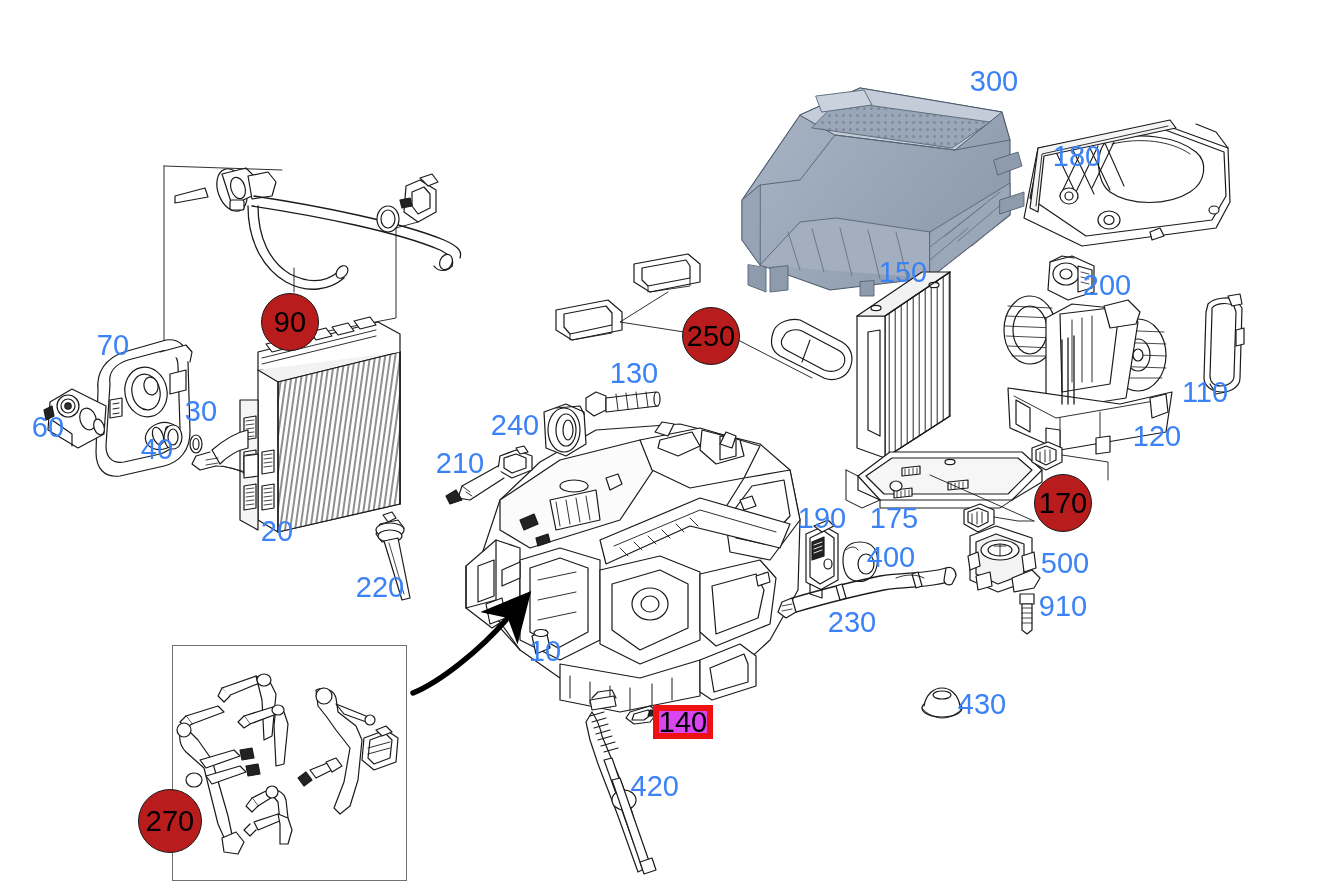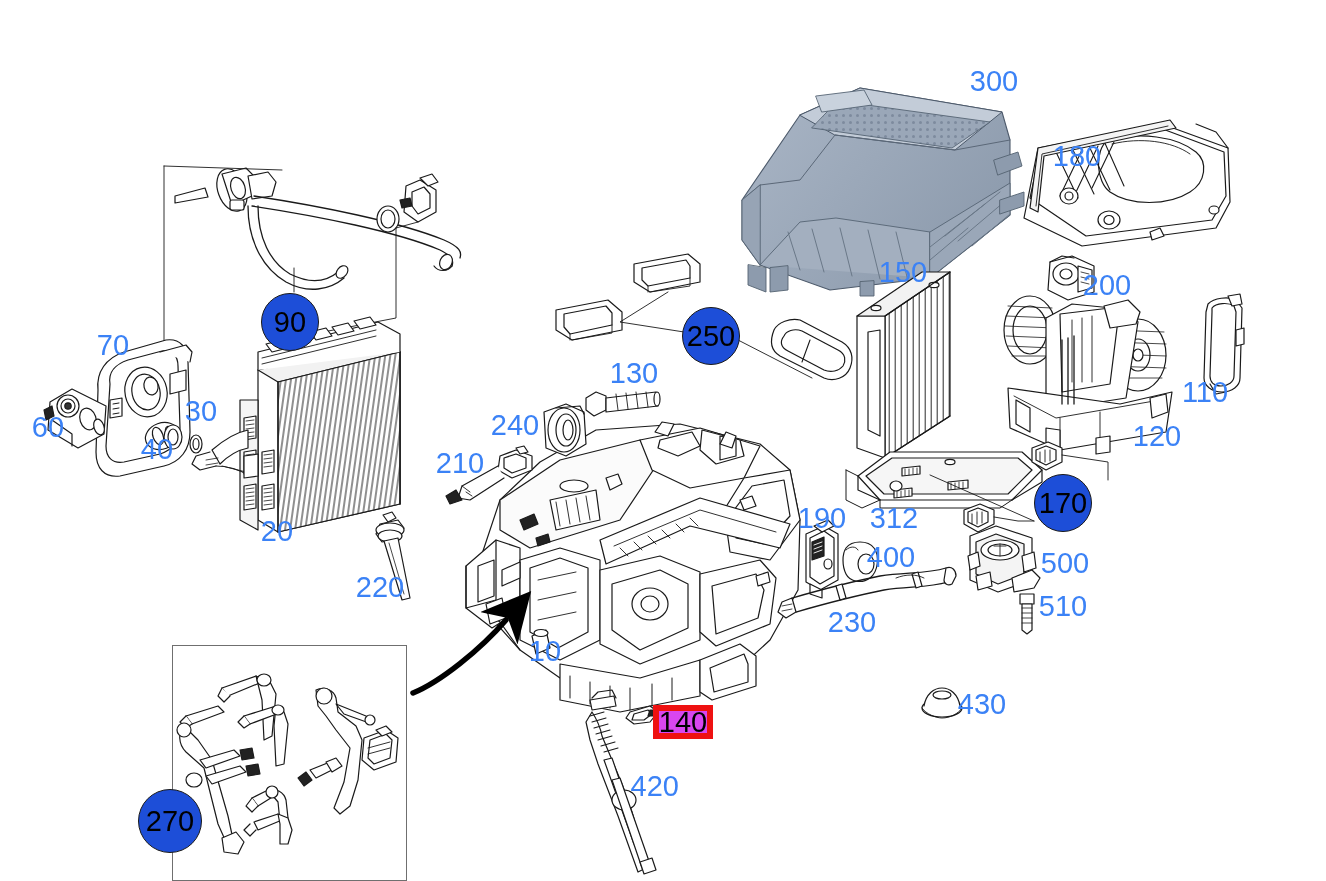--- a/index.html
+++ b/index.html
@@ -24,21 +24,21 @@
     font-weight: 400;
     color: #3b82f6;
     line-height: 1;
     white-space: nowrap;
     letter-spacing: 0px;
   }
   .callout {
     position: absolute;
     border: 1.4px solid #1a1a1a;
     border-radius: 50%;
-    background: #1d4ed8;
+    background: #b91c1c;
     display: flex;
     align-items: center;
     justify-content: center;
     font-family: "Liberation Sans", sans-serif;
     font-size: 29px;
     color: #000000;
     line-height: 1;
   }
   .hl-box {
     position: absolute;
@@ -567,31 +567,31 @@
       <div class="label" style="left: 130px; top: 435px; width: 54px; text-align: center;">40</div>
       <div class="label" style="left: 21px; top: 413px; width: 54px; text-align: center;">60</div>
       <div class="label" style="left: 86px; top: 331px; width: 54px; text-align: center;">70</div>
       <div class="callout" style="left: 261px; top: 293px; width: 58px; height: 58px;">90</div>
       <div class="label" style="left: 1178px; top: 378px; width: 54px; text-align: center;">110</div>
       <div class="label" style="left: 1097px; top: 422px; width: 54px; text-align: center; margin-left: 33px;">120</div>
       <div class="label" style="left: 607px; top: 359px; width: 54px; text-align: center;">130</div>
       <div class="hl-box" style="left: 653px; top: 705px; width: 60px; height: 34px; border-color: rgb(238, 17, 17);">140</div>
       <div class="label" style="left: 876px; top: 258px; width: 54px; text-align: center;">150</div>
       <div class="callout" style="left: 1034px; top: 474px; width: 58px; height: 58px;">170</div>
-      <div class="label" style="left: 867px; top: 504px; width: 54px; text-align: center;">312</div>
+      <div class="label" style="left: 867px; top: 504px; width: 54px; text-align: center;">175</div>
       <div class="label" style="left: 1050px; top: 142px; width: 54px; text-align: center;">180</div>
       <div class="label" style="left: 795px; top: 504px; width: 54px; text-align: center;">190</div>
       <div class="label" style="left: 1080px; top: 271px; width: 54px; text-align: center;">200</div>
       <div class="label" style="left: 433px; top: 449px; width: 54px; text-align: center;">210</div>
       <div class="label" style="left: 353px; top: 573px; width: 54px; text-align: center;">220</div>
       <div class="label" style="left: 825px; top: 608px; width: 54px; text-align: center;">230</div>
       <div class="label" style="left: 488px; top: 399px; width: 54px; text-align: center; margin-top: 12px;">240</div>
       <div class="callout" style="left: 682px; top: 307px; width: 58px; height: 58px;">250</div>
       <div class="callout" style="left: 138px; top: 789px; width: 64px; height: 64px;">270</div>
       <div class="label" style="left: 967px; top: 67px; width: 54px; text-align: center;">300</div>
       <div class="label" style="left: 864px; top: 543px; width: 54px; text-align: center;">400</div>
       <div class="label" style="left: 625px; top: 772px; width: 54px; text-align: right;">420</div>
       <div class="label" style="left: 955px; top: 690px; width: 54px; text-align: center;">430</div>
       <div class="label" style="left: 1038px; top: 549px; width: 54px; text-align: center;">500</div>
-      <div class="label" style="left: 1036px; top: 592px; width: 54px; text-align: center;">510</div>
+      <div class="label" style="left: 1036px; top: 592px; width: 54px; text-align: center;">910</div>
     </div>
 
 </div>
 
 </body></html>

